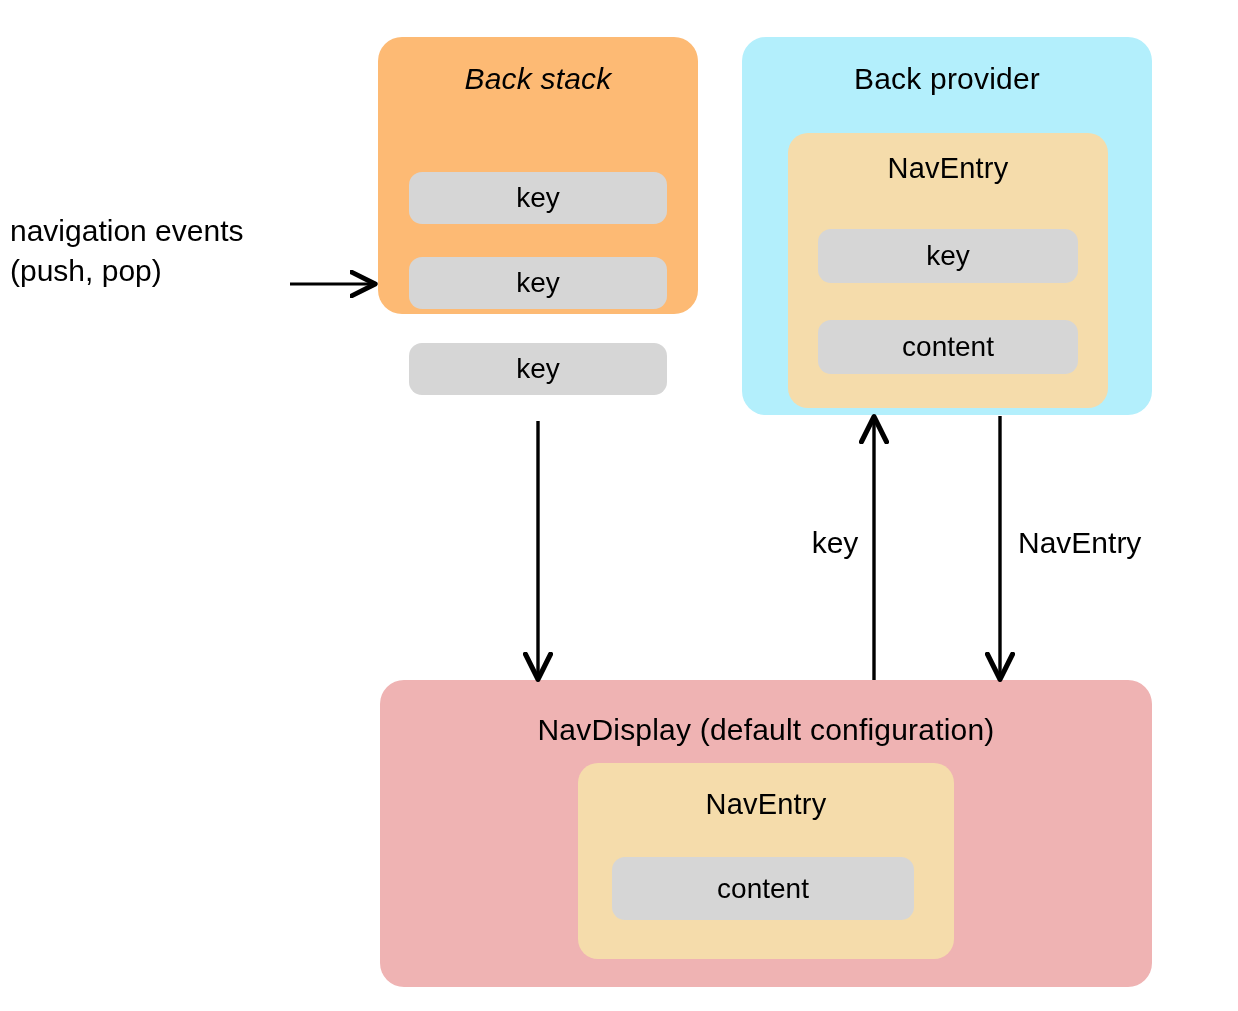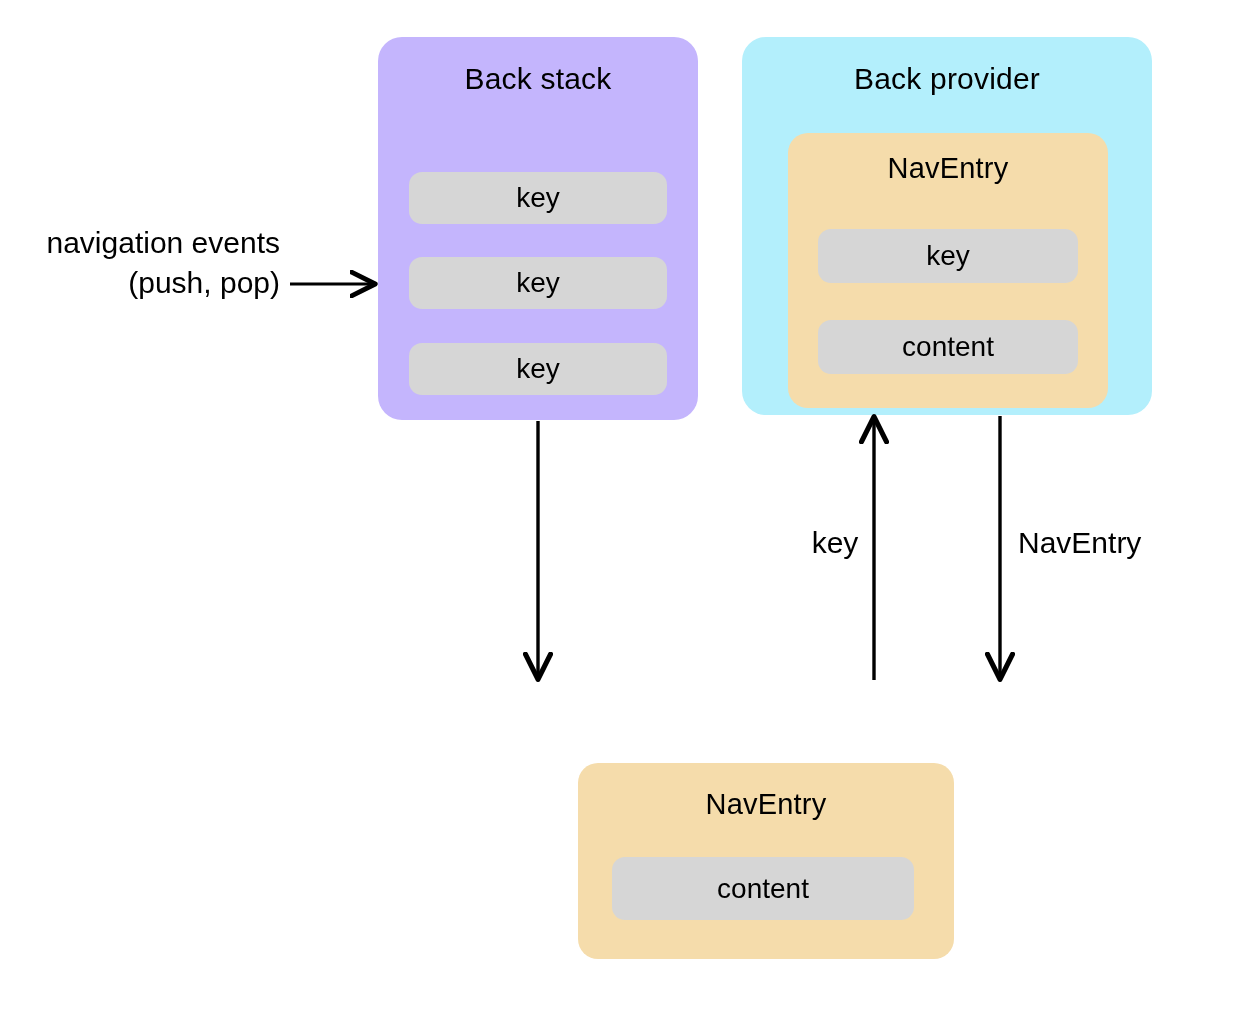--- a/index.html
+++ b/index.html
@@ -50,22 +50,23 @@
     font-size: 28px;
     line-height: 1;
     color: #000000;
   }
 
   
   #back-stack-box {
     left: 378px;
     top: 37px;
     width: 320px;
-    height: 383px;
-    background: #c4b5fd;
+    height: 277px;
+    background: #fdba74;
+    font-style: italic;
   }
   #back-stack-title { top: 24px; }
 
   #entry-provider-box {
     left: 742px;
     top: 37px;
     width: 410px;
     height: 378px;
     background: #b3effc;
   }
@@ -113,23 +114,23 @@
   
   .plain-label {
     position: absolute;
     font-size: 30px;
     line-height: 40px;
     color: #000000;
     white-space: pre;
   }
   #nav-events-label {
     left: 10px;
-    top: 223px;
+    top: 211px;
     width: 270px;
-    text-align: right;
+    text-align: left;
   }
   #edge-label-key {
     left: 800px;
     top: 523px;
     width: 70px;
     text-align: center;
   }
   #edge-label-naventry {
     left: 1018px;
     top: 523px;
@@ -161,20 +162,23 @@
 
   <div class="box" id="entry-provider-box">
     <div class="box-title" id="entry-provider-title">Back provider</div>
   </div>
   <div class="box" id="entry-provider-naventry-box">
     <div class="box-title" id="entry-provider-naventry-title">NavEntry</div>
   </div>
   <div class="chip" id="chip-ep-key">key</div>
   <div class="chip" id="chip-ep-content">content</div>
 
+  <div class="box" id="navdisplay-box">
+    <div class="box-title" id="navdisplay-title">NavDisplay (default configuration)</div>
+  </div>
   <div class="box" id="navdisplay-naventry-box">
     <div class="box-title" id="navdisplay-naventry-title">NavEntry</div>
   </div>
   <div class="chip" id="chip-nd-content">content</div>
 
   <div class="plain-label" id="nav-events-label">navigation events
 (push, pop)</div>
   <div class="plain-label" id="edge-label-key">key</div>
   <div class="plain-label" id="edge-label-naventry">NavEntry</div>
 

